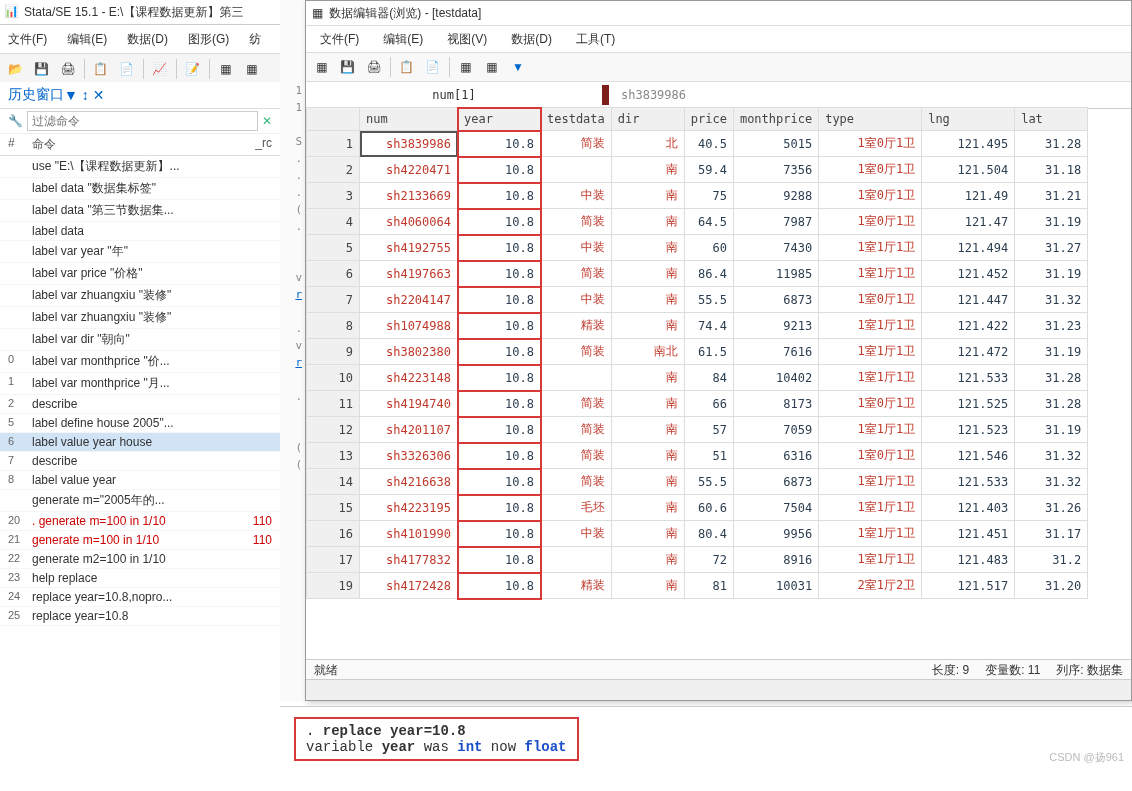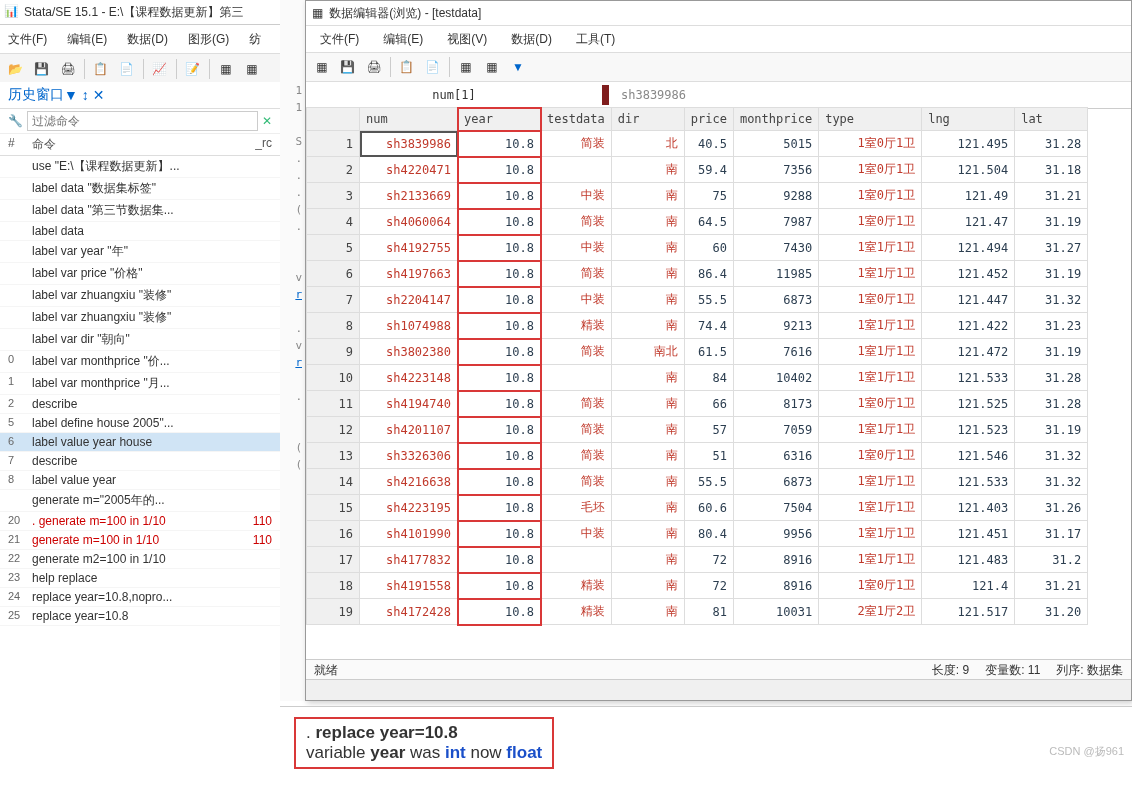--- a/index.html
+++ b/index.html
@@ -45,27 +45,27 @@
 .col-year{width:70px}
 .col-dir{width:60px}
 .col-type{width:90px}
 .col-lng{width:80px}
 .col-lat{width:60px}
 .hl-col{outline:2px solid #d93838;outline-offset:-1px}
 .sel-cell{outline:2px solid #555;outline-offset:-2px}
 .status-bar{position:absolute;bottom:20px;left:0;right:0;height:20px;border-top:1px solid #ccc;display:flex;align-items:center;padding:0 8px;font-size:12px;background:#fafafa}
 .status-bar .sp{margin-left:auto;display:flex;gap:16px}
 .scroll-stub{position:absolute;bottom:0;left:0;right:0;height:20px;background:#f0f0f0;border-top:1px solid #ccc}
-.cmd-output{position:absolute;left:0;right:0;bottom:0;height:64px;padding:10px 14px;font-family:Liberation Sans, sans-serif;font-size:17px;background:#fff;border-top:1px solid #ccc}
+.cmd-output{position:absolute;left:0;right:0;bottom:0;height:64px;padding:10px 14px;font-family:Liberation Mono, monospace;font-size:14px;background:#fff;border-top:1px solid #ccc}
 .cmd-output .box{border:2px solid #d93838;padding:4px 10px;display:inline-block}
 .cmd-output b{font-weight:bold}
 .kw{color:#1a4fc9}
 .gutter{position:absolute;left:0;top:0;width:25px;bottom:90px;background:#fafafa;border-right:1px solid #ddd;font-family:Consolas,monospace;font-size:11px;color:#888;padding-top:84px}
 .gutter div{height:17px;padding-right:3px;text-align:right}
-.wm{position:absolute;right:8px;bottom:32px;color:#bbb;font-size:11px}
+.wm{position:absolute;right:8px;bottom:26px;color:#bbb;font-size:11px}
 </style>
 </head>
 <body>
 
 <div class="container">
   <div class="title-bar">
     <span class="ico">📊</span>
     <span>Stata/SE 15.1 - E:\【课程数据更新】第三</span>
   </div>
   <div class="menu-bar" id="main-menu">
@@ -493,32 +493,20 @@
                 <td class="blue hl-col">10.8</td>
                 <td class="red"></td>
                 <td class="red">南</td>
                 <td class="blue">72</td>
                 <td class="blue">8916</td>
                 <td class="red">1室1厅1卫</td>
                 <td class="blue">121.483</td>
                 <td class="blue">31.2</td>
               </tr>
               <tr>
-                <td class="rh">18</td>
-                <td class="red">sh4191558</td>
-                <td class="blue hl-col">10.8</td>
-                <td class="red">精装</td>
-                <td class="red">南</td>
-                <td class="blue">72</td>
-                <td class="blue">8916</td>
-                <td class="red">1室0厅1卫</td>
-                <td class="blue">121.4</td>
-                <td class="blue">31.21</td>
-              </tr>
-              <tr>
                 <td class="rh">19</td>
                 <td class="red">sh4172428</td>
                 <td class="blue hl-col">10.8</td>
                 <td class="red">精装</td>
                 <td class="red">南</td>
                 <td class="blue">81</td>
                 <td class="blue">10031</td>
                 <td class="red">2室1厅2卫</td>
                 <td class="blue">121.517</td>
                 <td class="blue">31.20</td>

